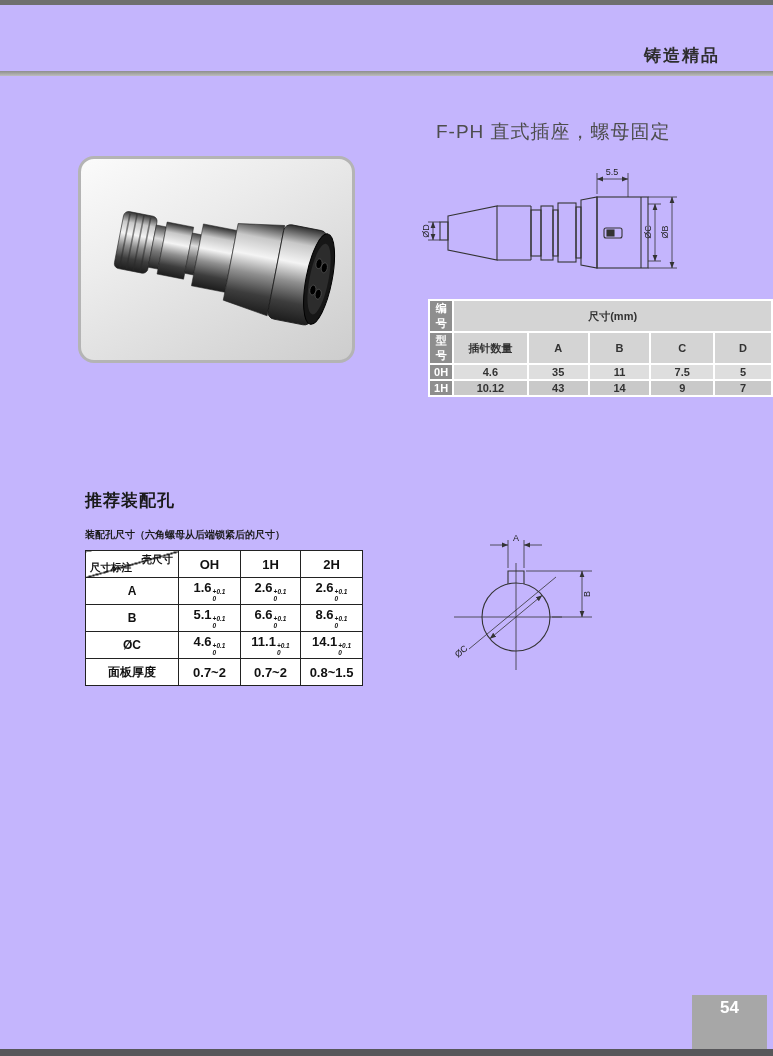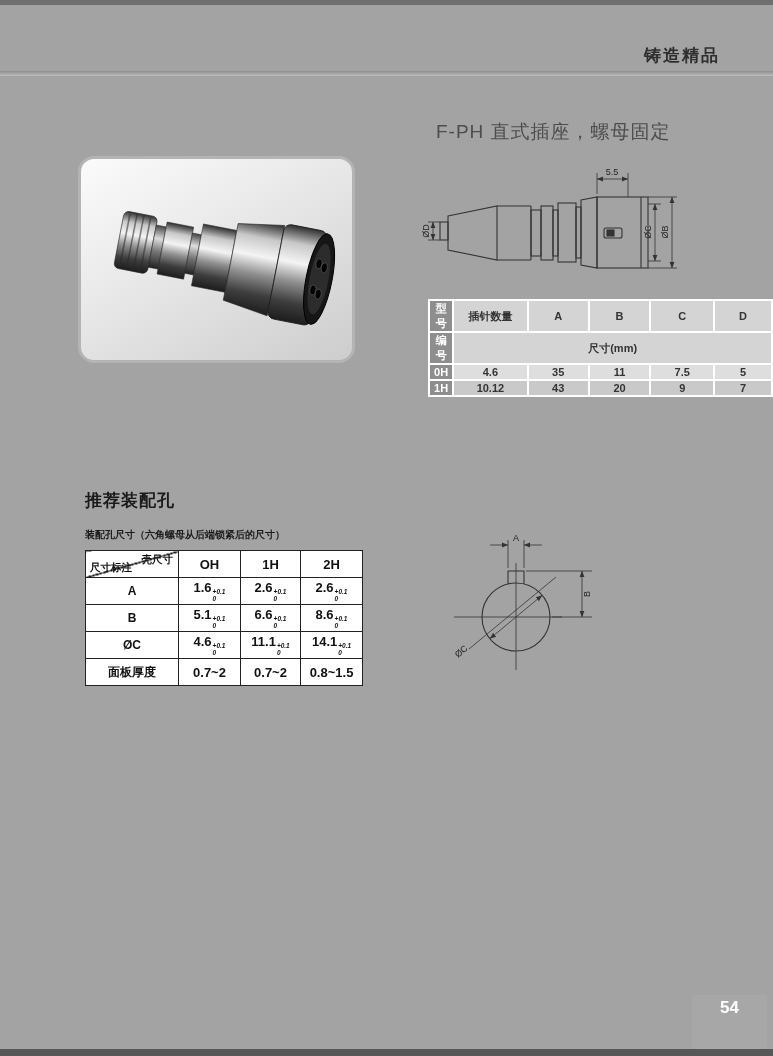--- a/index.html
+++ b/index.html
@@ -1,17 +1,17 @@
 <!DOCTYPE html>
 <html><head>
 <meta charset="utf-8">
 <style>
   html,body{margin:0;padding:0;background:#e9e9e9;}
   .page{
-    position:relative;width:773px;height:1056px;background:#a3a3a3;
+    position:relative;width:773px;height:1056px;background:#c4b5fd;
     font-family:"Liberation Sans","DejaVu Sans",sans-serif;overflow:hidden;
     margin:0 auto;
   }
   .top-bar{position:absolute;left:0;top:0;width:773px;height:5px;background:#6f6f6f;}
   .bottom-bar{position:absolute;left:0;top:1049px;width:773px;height:7px;background:#57575a;}
   .brand{position:absolute;top:44px;right:53px;font-size:17px;font-weight:bold;color:#2e2e2e;letter-spacing:2px;}
   .divider{position:absolute;left:0;top:71px;width:773px;height:5px;background:linear-gradient(#8d8d8d,#bdbdbd);}
   .title{position:absolute;left:436px;top:119px;font-size:19px;font-weight:normal;color:#4d4d4d;letter-spacing:1px;}
 
   .photo-box{
@@ -175,44 +175,44 @@
     <colgroup>
         <col style="width:34px">
         <col style="width:64px">
         <col style="width:27px">
         <col style="width:27px">
         <col style="width:27px">
         <col style="width:28px">
       </colgroup>
     <tbody>
         <tr>
+      <td class="dk">编号</td>
+      <td class="lt" colspan="5">尺寸(mm)</td>
+    </tr>
+    <tr>
       <td class="dk">型号</td>
       <td class="lt">插针数量</td>
       <td class="lt">A</td>
       <td class="lt">B</td>
       <td class="lt">C</td>
       <td class="lt">D</td>
     </tr>
     <tr>
-      <td class="dk">编号</td>
-      <td class="lt" colspan="5">尺寸(mm)</td>
-    </tr>
-    <tr>
       <td class="dk">0H</td>
       <td class="d0">4.6</td>
       <td class="d0">35</td>
       <td class="d0">11</td>
       <td class="d0">7.5</td>
       <td class="d0">5</td>
     </tr>
     <tr>
       <td class="dk">1H</td>
       <td class="d1">10.12</td>
       <td class="d1">43</td>
-      <td class="d1">20</td>
+      <td class="d1">14</td>
       <td class="d1">9</td>
       <td class="d1">7</td>
     </tr>
   </tbody>
     </table>
 
   <div class="sec-heading">推荐装配孔</div>
   <div class="sec-subtitle">装配孔尺寸（六角螺母从后端锁紧后的尺寸）</div>
 
   <table class="t2">

